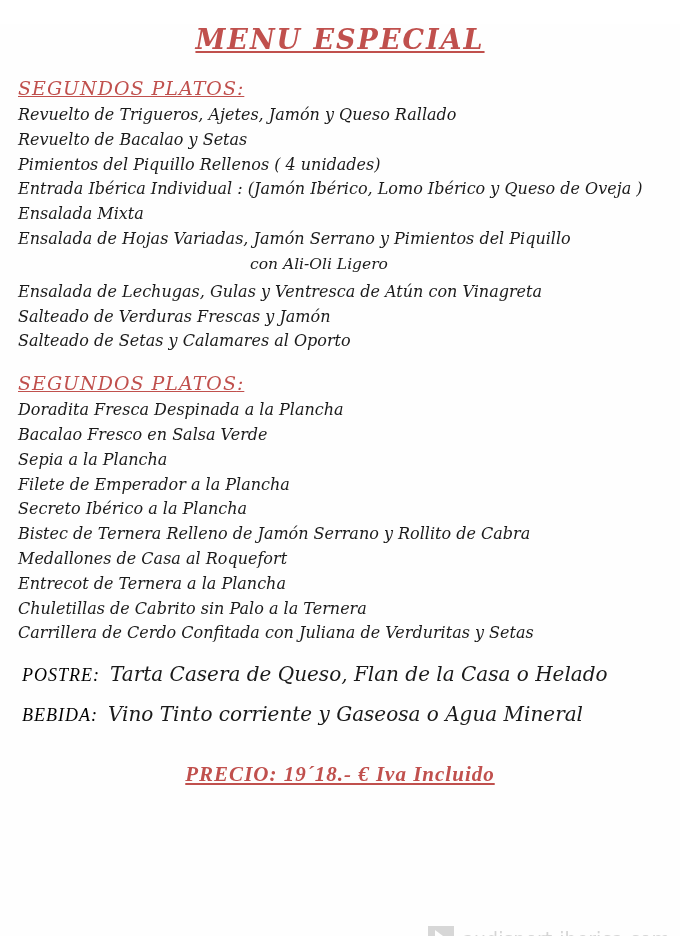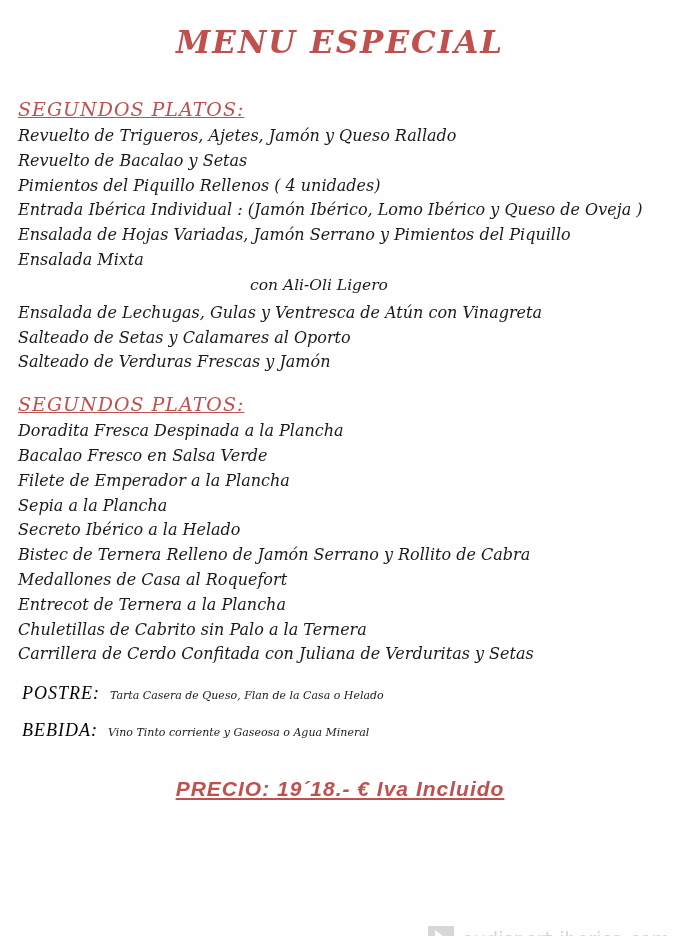--- a/index.html
+++ b/index.html
@@ -21,24 +21,25 @@
     box-sizing: border-box;
     padding: 0;
     background: #fefefe;
   }
   .title {
     text-align: center;
     color: #c0504d;
     font-family: "DejaVu Serif", serif;
     font-style: italic;
     font-weight: bold;
-    font-size: 31px;
+    font-size: 27px;
     letter-spacing: 2px;
+    text-decoration: underline;
     margin-top: 24px;
-    margin-bottom: 16px;
+    margin-bottom: 0;
   }
   .section {
     margin-left: 18px;
     margin-right: 14px;
   }
   .section-heading {
     color: #c0504d;
     font-family: "DejaVu Serif", serif;
     font-style: italic;
     font-size: 19px;
@@ -81,28 +82,28 @@
   .kv-label {
     color: #000000;
     font-family: Liberation Serif, serif;
     font-style: italic;
     font-size: 18px;
     letter-spacing: 1px;
   }
   .kv-value {
     font-family: "DejaVu Serif", serif;
     font-style: italic;
-    font-size: 11px;
+    font-size: 20px;
     color: #1a1a1a;
     margin-left: 10px;
   }
   .price {
     text-align: center;
     color: #c0504d;
-    font-family: Liberation Sans, sans-serif;
+    font-family: Liberation Serif, serif;
     font-style: italic;
     font-weight: bold;
     font-size: 21px;
     text-decoration: underline;
     letter-spacing: 1px;
     margin-top: 36px;
   }
   .watermark {
     position: absolute;
     right: 10px;
@@ -145,41 +146,41 @@
 
   <div class="spacer-lg"></div>
 
   <div class="section">
     <div class="section-heading"><span>SEGUNDOS  PLATOS</span><span class="colon">:</span></div>
     <ul class="items">
       <li>Revuelto de Trigueros, Ajetes, Jamón y Queso Rallado</li>
       <li>Revuelto de Bacalao y Setas</li>
       <li>Pimientos del Piquillo Rellenos ( 4 unidades)</li>
       <li>Entrada Ibérica Individual : (Jamón Ibérico, Lomo Ibérico y Queso de Oveja )</li>
+      <li>Ensalada Mixta</li>
       <li>Ensalada de Hojas Variadas, Jamón Serrano y Pimientos del Piquillo</li>
-      <li>Ensalada Mixta</li>
     </ul>
     <div class="cont-line">con Ali-Oli Ligero</div>
     <ul class="items">
       <li>Ensalada de Lechugas, Gulas y Ventresca de Atún con Vinagreta</li>
+      <li>Salteado de Verduras Frescas y Jamón</li>
       <li>Salteado de Setas y Calamares al Oporto</li>
-      <li>Salteado de Verduras Frescas y Jamón</li>
     </ul>
   </div>
 
   <div class="spacer-md"></div>
 
   <div class="section">
     <div class="section-heading"><span>SEGUNDOS PLATOS</span><span class="colon">:</span></div>
     <ul class="items">
       <li>Doradita Fresca Despinada a la Plancha</li>
       <li>Bacalao Fresco en Salsa Verde</li>
+      <li>Sepia a la Plancha</li>
       <li>Filete de Emperador a la Plancha</li>
-      <li>Sepia a la Plancha</li>
-      <li>Secreto Ibérico a la Helado</li>
+      <li>Secreto Ibérico a la Plancha</li>
       <li>Bistec de Ternera Relleno de Jamón Serrano y Rollito de Cabra</li>
       <li>Medallones de Casa al Roquefort</li>
       <li>Entrecot de Ternera a la Plancha</li>
       <li>Chuletillas de Cabrito sin Palo a la Ternera</li>
       <li>Carrillera de Cerdo Confitada con Juliana de Verduritas y Setas</li>
     </ul>
   </div>
 
   <div class="kv-row">
     <span class="kv-label">POSTRE:</span><span class="kv-value">Tarta Casera de Queso, Flan de la Casa o Helado</span>

